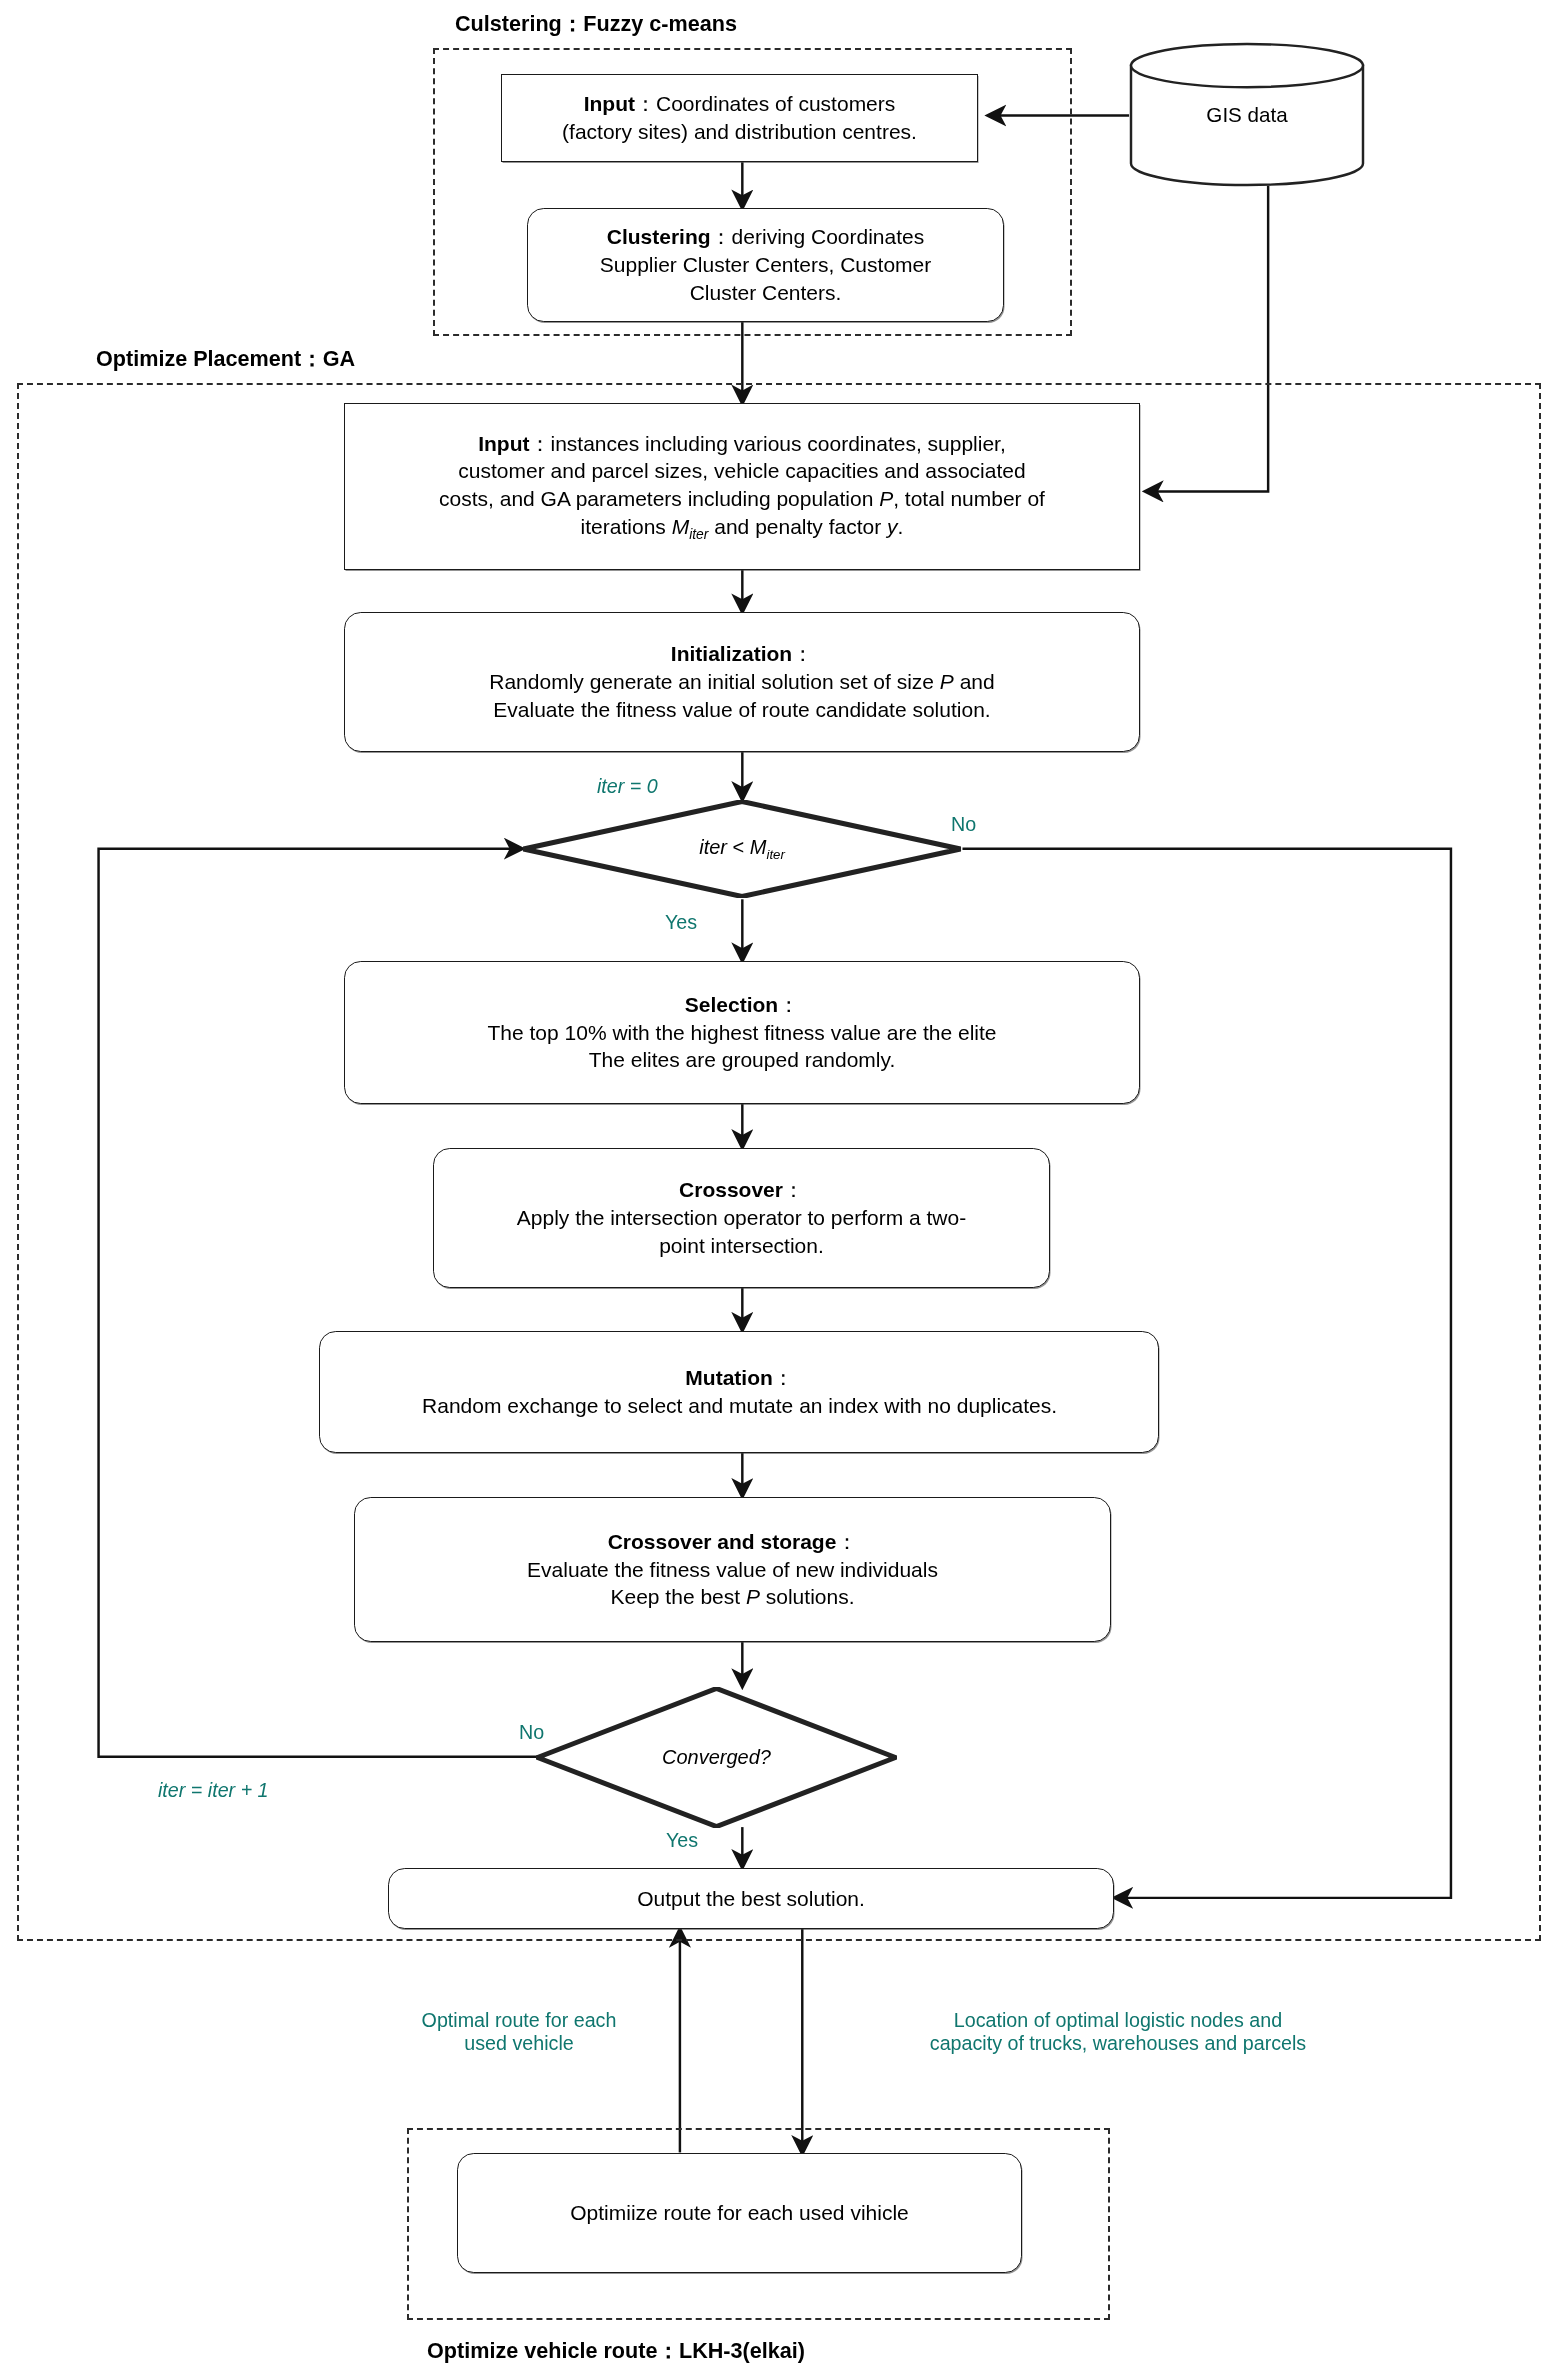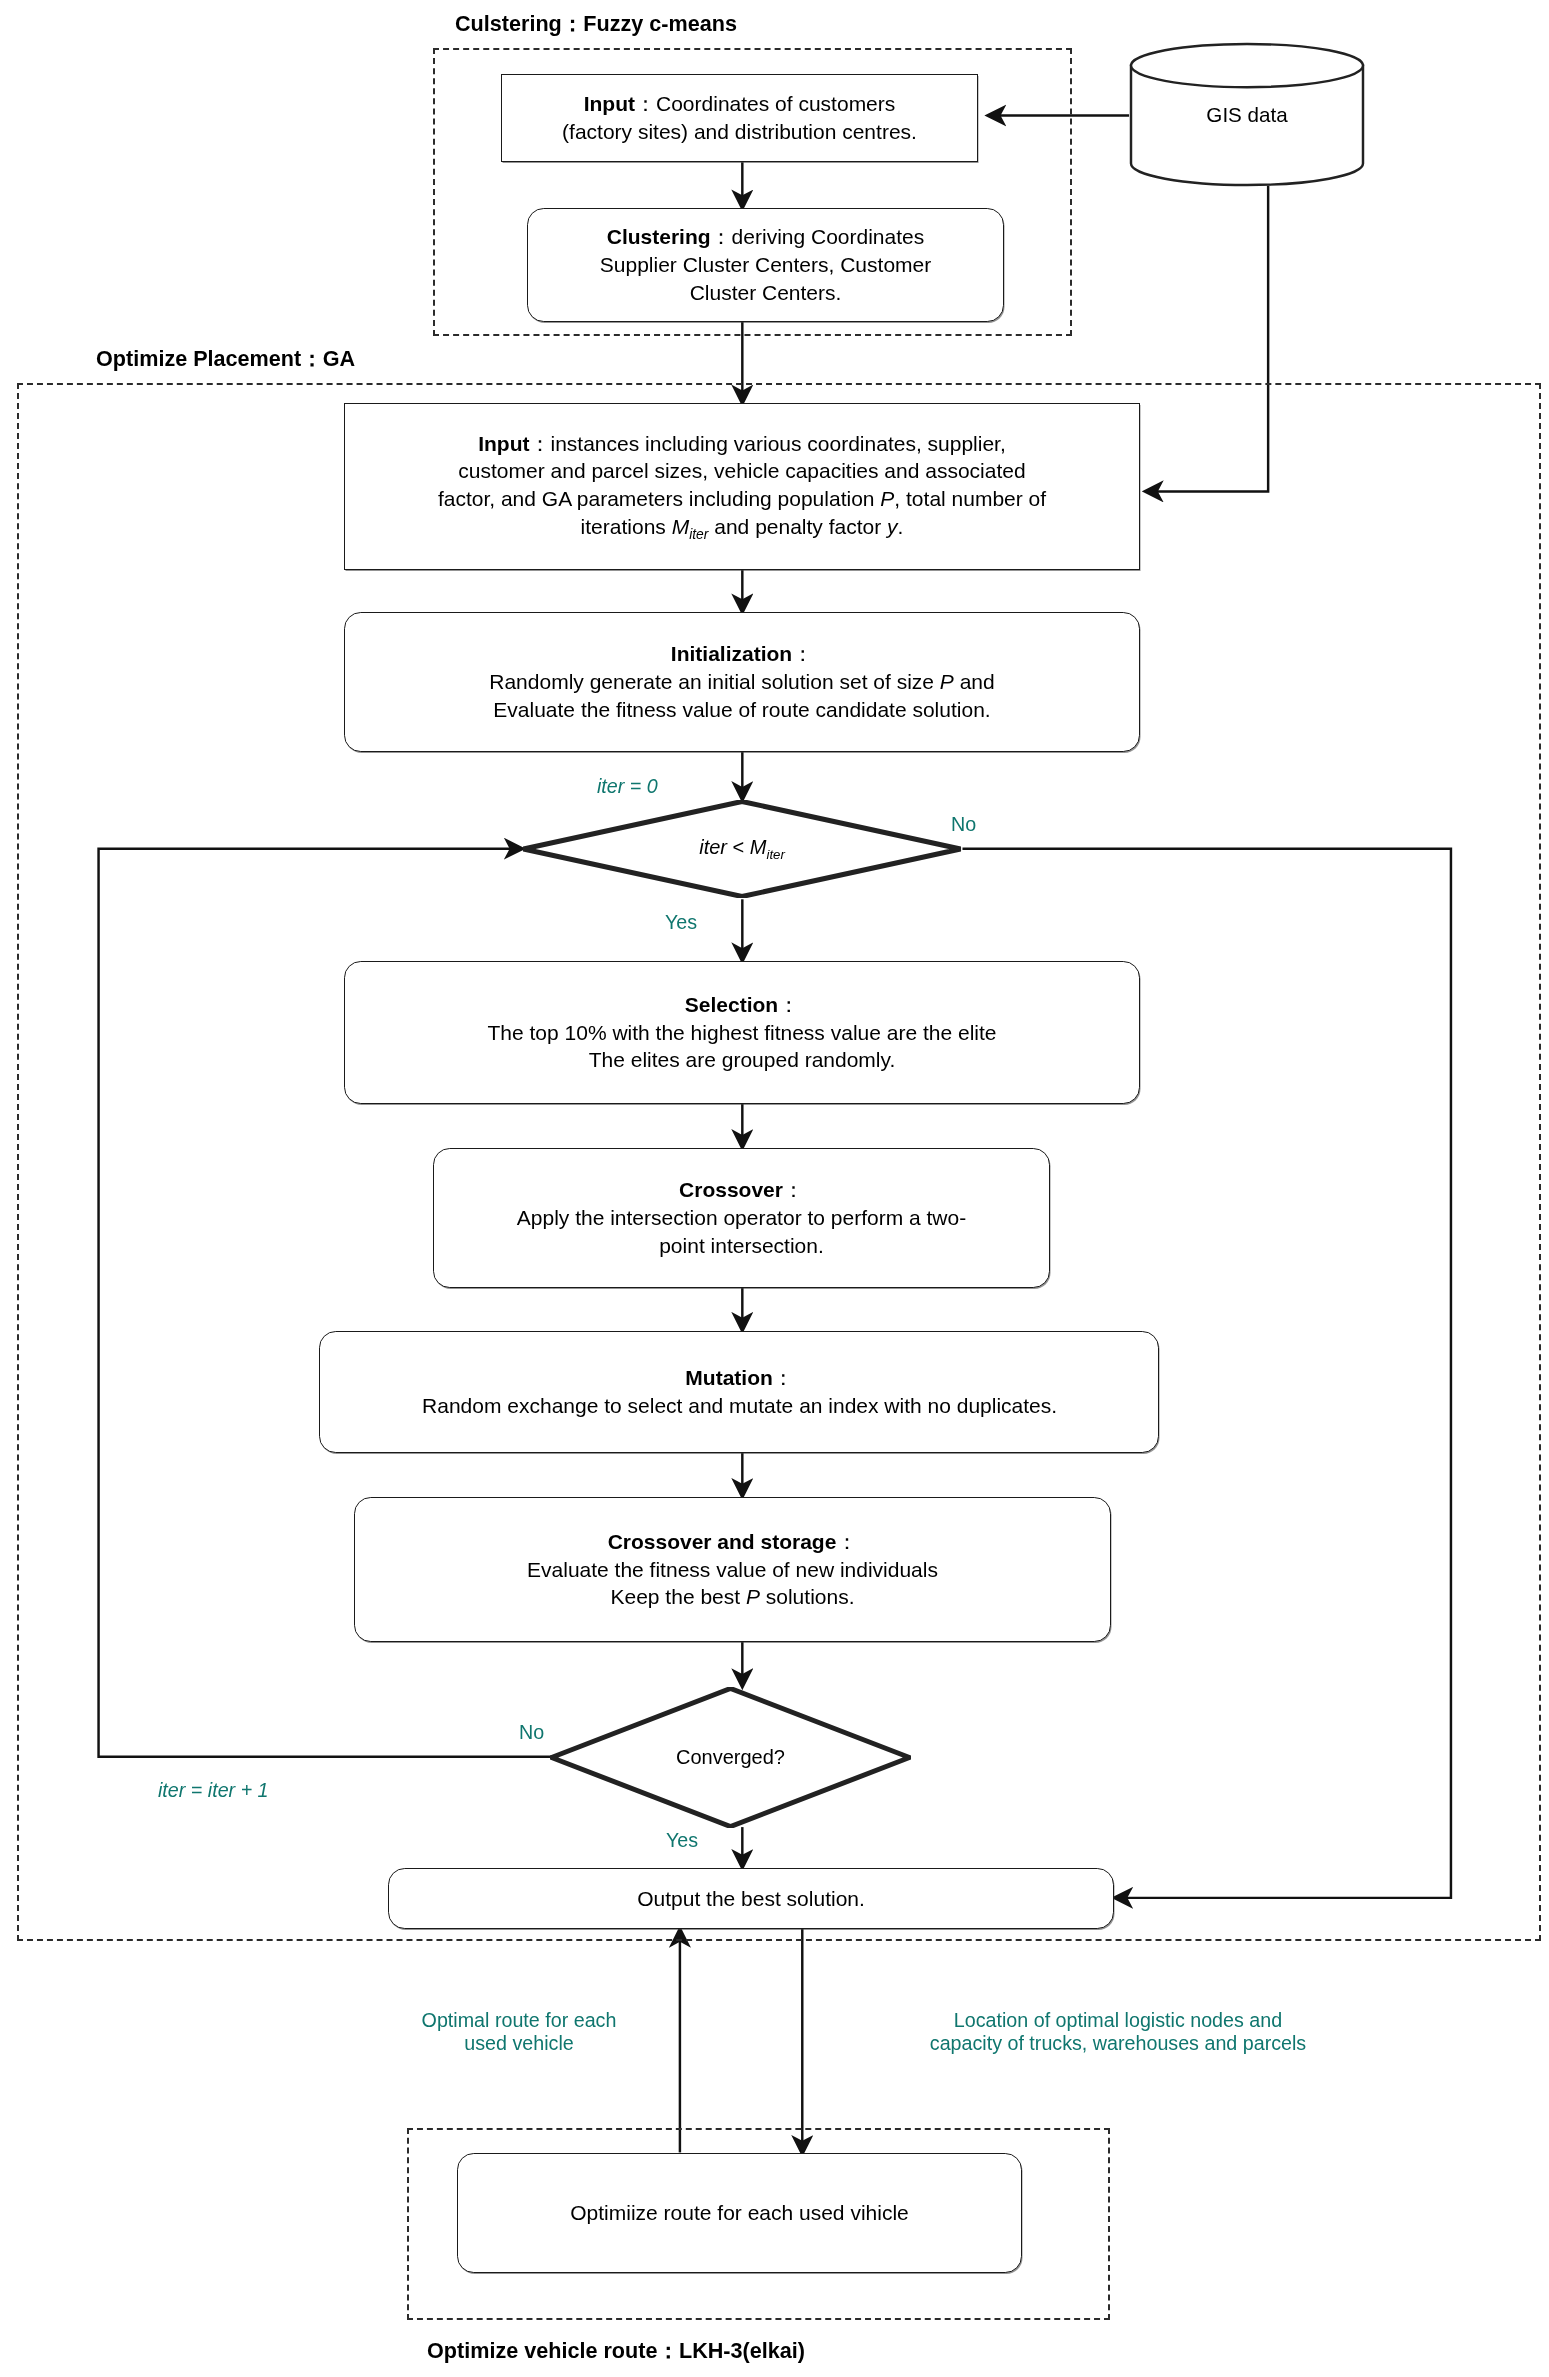--- a/index.html
+++ b/index.html
@@ -191,21 +191,21 @@
     <div class="clabel">GIS data</div>
   </div>
 
   <div class="node" style="left:344px; top:403px; width:796px; height:167px;">
     <div class="inner">
       <div>
         <b>Input</b><span>：</span><span>instances including various coordinates, supplier,</span>
       </div>
       <div>customer and parcel sizes, vehicle capacities and associated</div>
       <div>
-        <span>factor, and GA parameters including population </span><span class="em">P</span><span>, total number of</span>
+        <span>costs, and GA parameters including population </span><span class="em">P</span><span>, total number of</span>
       </div>
       <div>
         <span>iterations </span><span class="em">M</span><span class="sub">iter</span><span> and penalty factor </span><span class="em">y</span><span>.</span>
       </div>
     </div>
   </div>
 
   <div class="node rounded" style="left:344px; top:612px; width:796px; height:140px;">
     <div class="inner">
       <div>
@@ -261,21 +261,21 @@
       <div>
         <b>Crossover and storage</b><span>：</span>
       </div>
       <div>Evaluate the fitness value of new individuals</div>
       <div>
         <span>Keep the best </span><span class="em">P</span><span> solutions.</span>
       </div>
     </div>
   </div>
 
-  <div class="diamond" style="left:550px; top:1687px; width:361px; height:141px;">
+  <div class="diamond" style="left:536px; top:1687px; width:361px; height:141px;font-style:italic;">
     <svg class="dshape" viewBox="0 0 734 286" preserveAspectRatio="none" xmlns="http://www.w3.org/2000/svg">
       <polygon points="367,3 731,143 367,283 3,143" fill="#ffffff" stroke="#222" stroke-width="5" vector-effect="non-scaling-stroke"></polygon>
     </svg>
     <div class="dtext">Converged?</div>
   </div>
 
   <div class="node rounded" style="left:388px; top:1868px; width:726px; height:61px;">
     <div class="inner">Output the best solution.</div>
   </div>
 

